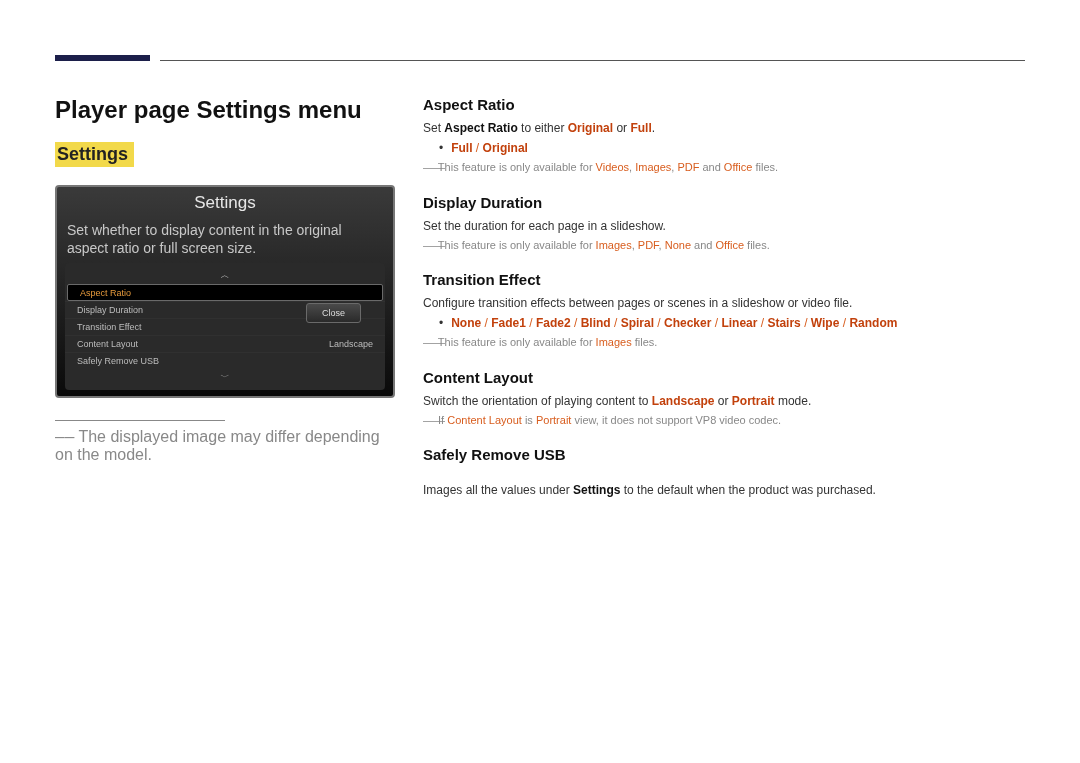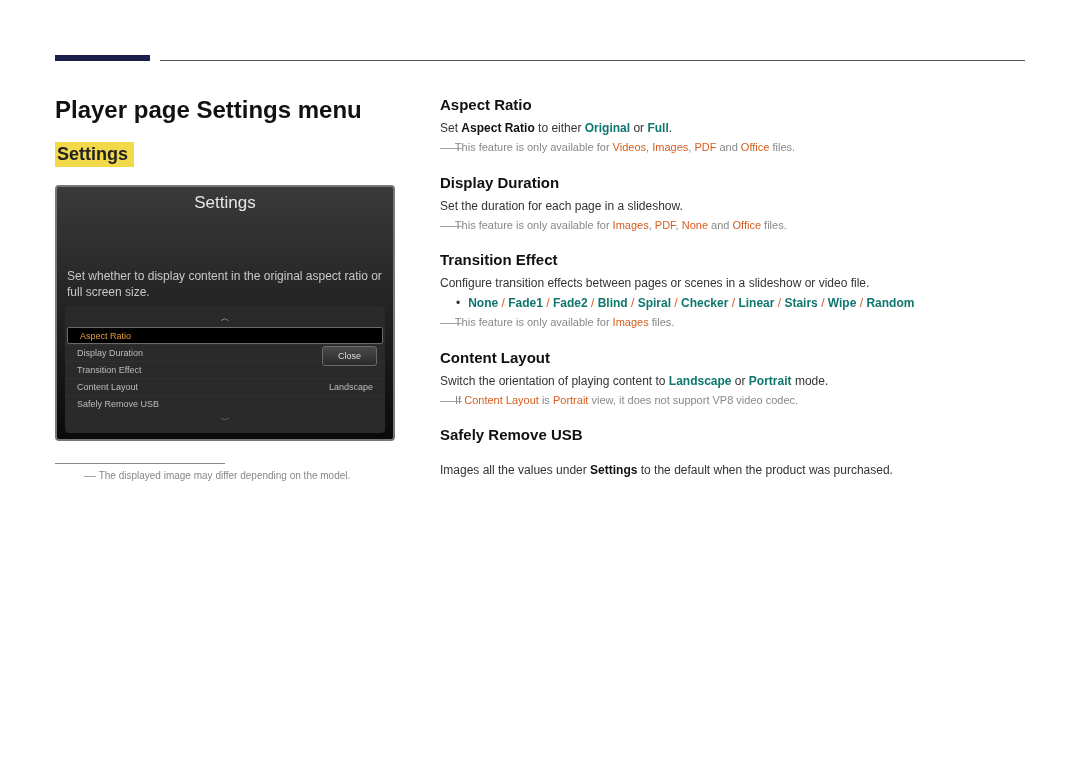--- a/index.html
+++ b/index.html
@@ -26,21 +26,21 @@
   }
   .header-rule .thin {
     flex: 1;
     height: 1px;
     background: #555;
     margin-left: 10px;
     margin-bottom: 0;
   }
   .cols {
     display: flex;
-    gap: 45px;
+    gap: 28px;
     justify-content: space-between;
   }
   .left {
     width: 340px;
     flex: 0 0 340px;
   }
   .right {
     flex: 1;
   }
   h1 {
@@ -69,24 +69,23 @@
   }
   .panel-title {
     text-align: center;
     color: #e6e6e6;
     font-size: 17px;
     padding: 6px 0;
     font-weight: 400;
   }
   .panel-desc {
     color: #c8c8c8;
-    font-size: 12px;
+    font-size: 14px;
     padding: 2px 10px 6px 10px;
     line-height: 1.3;
-    margin-top: 48px;
   }
   .panel-body {
     position: relative;
     margin: 0 8px;
     background: #2a2a2a;
     border-radius: 4px;
     padding: 4px 0;
   }
   .chevron-row {
     text-align: center;
@@ -107,63 +106,62 @@
   }
   .menu-item.selected {
     background: #000;
     color: #e69a3c;
     border: 1px solid #6a6a6a;
     border-radius: 2px;
     margin: 0 2px;
   }
   .panel-close {
     position: absolute;
-    right: 8px;
+    right: 24px;
     top: 40px;
     width: 55px;
     height: 20px;
     background: linear-gradient(#4a4a4a, #2a2a2a);
     border: 1px solid #6a6a6a;
     border-radius: 3px;
     color: #ddd;
     font-size: 9px;
     line-height: 18px;
     text-align: center;
   }
   .hr-short {
     width: 170px;
     height: 1px;
     background: #888;
     margin: 22px 0 6px 0;
   }
   .footnote {
-    font-size: 10px;
+    font-size: 16px;
     color: #888;
-    margin-left: 29px;
   }
   .footnote .dash {
     font-family: monospace;
   }
   
   h3 {
     font-size: 15px;
     font-weight: bold;
     color: #111;
     margin-top: 0;
     margin-bottom: 6px;
   }
   .section + .section { margin-top: 18px; }
   p {
     font-size: 12px;
     color: #333;
     line-height: 1.5;
     margin: 2px 0;
   }
   .bold { font-weight: bold; color: #111; }
-  .orange { color: #0f766e; font-weight: bold; }
+  .orange { color: #c2410c; font-weight: bold; }
   .orange-plain { color: #d85d1e; }
   ul.opts {
     list-style: none;
     margin: 4px 0 4px 16px;
   }
   ul.opts li::before {
     content: "•";
     margin-right: 8px;
     color: #333;
   }
@@ -235,20 +233,23 @@
       </div>
     </div>
 
     <div class="right">
 
       <div class="section">
         <h3>Aspect Ratio</h3>
         <p>
           <span>Set </span><span class="bold">Aspect Ratio</span><span> to either </span><span class="orange">Original</span><span> or </span><span class="orange">Full</span><span>.</span>
         </p>
+        <ul class="opts">
+          <li><span class="orange">Full</span><span class="orange-plain"> / </span><span class="orange">Original</span></li>
+        </ul>
         <p class="note">
           <span class="note-dash">――</span>
           <span>This feature is only available for </span><span class="orange">Videos</span><span>, </span><span class="orange">Images</span><span>, </span><span class="orange">PDF</span><span> and </span><span class="orange">Office</span><span> files.</span>
         </p>
       </div>
 
       <div class="section">
         <h3>Display Duration</h3>
         <p>Set the duration for each page in a slideshow.</p>
         <p class="note">

